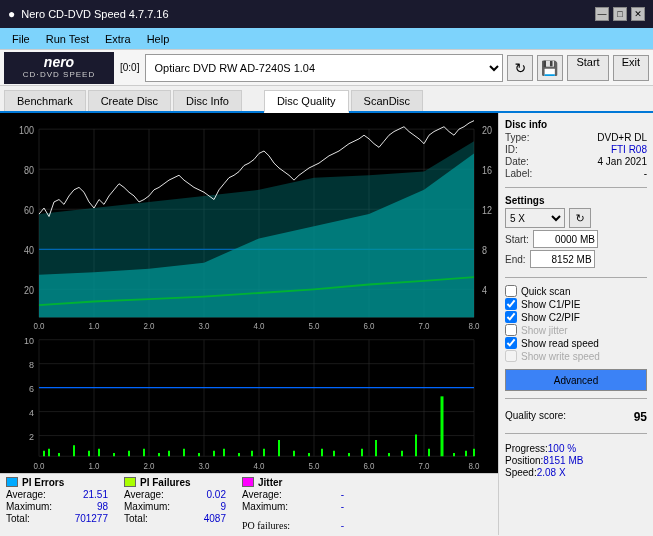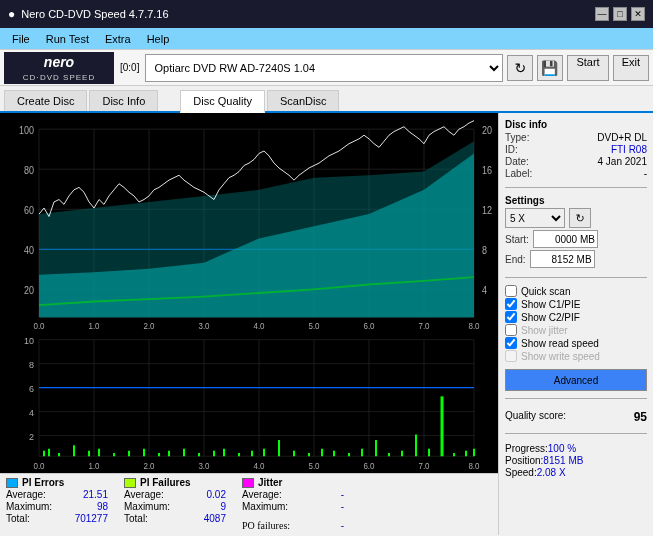--- a/index.html
+++ b/index.html
@@ -59,21 +59,21 @@
       gap: 4px;
     }
     .logo-area {
       width: 110px;
       background: #1a1a2e;
       color: white;
       height: 32px;
       display: flex;
       flex-direction: column;
       align-items: center;
-      justify-content: space-between;
+      justify-content: flex-start;
       padding: 2px 4px;
     }
     .logo-nero { font-size: 14px; font-weight: bold; color: #fff; font-style: italic; }
     .logo-sub { font-size: 8px; color: #ccc; letter-spacing: 1px; }
 
     .drive-select {
       flex: 1;
       height: 28px;
       font-size: 11px;
       border: 1px solid #999;
@@ -209,21 +209,20 @@
       height: 62px;
     }
     .stat-group {
       display: flex;
       flex-direction: column;
       gap: 1px;
       min-width: 110px;
     }
     .stat-legend {
       display: flex;
-      align-items: center;
       gap: 4px;
       font-size: 10px;
       font-weight: bold;
     }
     .legend-box {
       width: 12px; height: 10px; border: 1px solid #666;
     }
     .stat-row {
       display: flex;
       justify-content: space-between;
@@ -287,20 +286,21 @@
   <select class="drive-select">
     <option>Optiarc DVD RW AD-7240S 1.04</option>
   </select>
   <div class="toolbar-btn-icon" title="Reload">↻</div>
   <div class="toolbar-btn-icon" title="Save">💾</div>
   <div class="toolbar-btn">Start</div>
   <div class="toolbar-btn">Exit</div>
 </div>
 
 <div class="tabs">
+  <div class="tab">Benchmark</div>
   <div class="tab">Create Disc</div>
   <div class="tab">Disc Info</div>
   <div class="tab active">Disc Quality</div>
   <div class="tab">ScanDisc</div>
 </div>
 
 <div style="display:flex; height:calc(536px - 28px - 22px - 36px - 28px);">
 
   <div style="flex:1; display:flex; flex-direction:column;">
 

